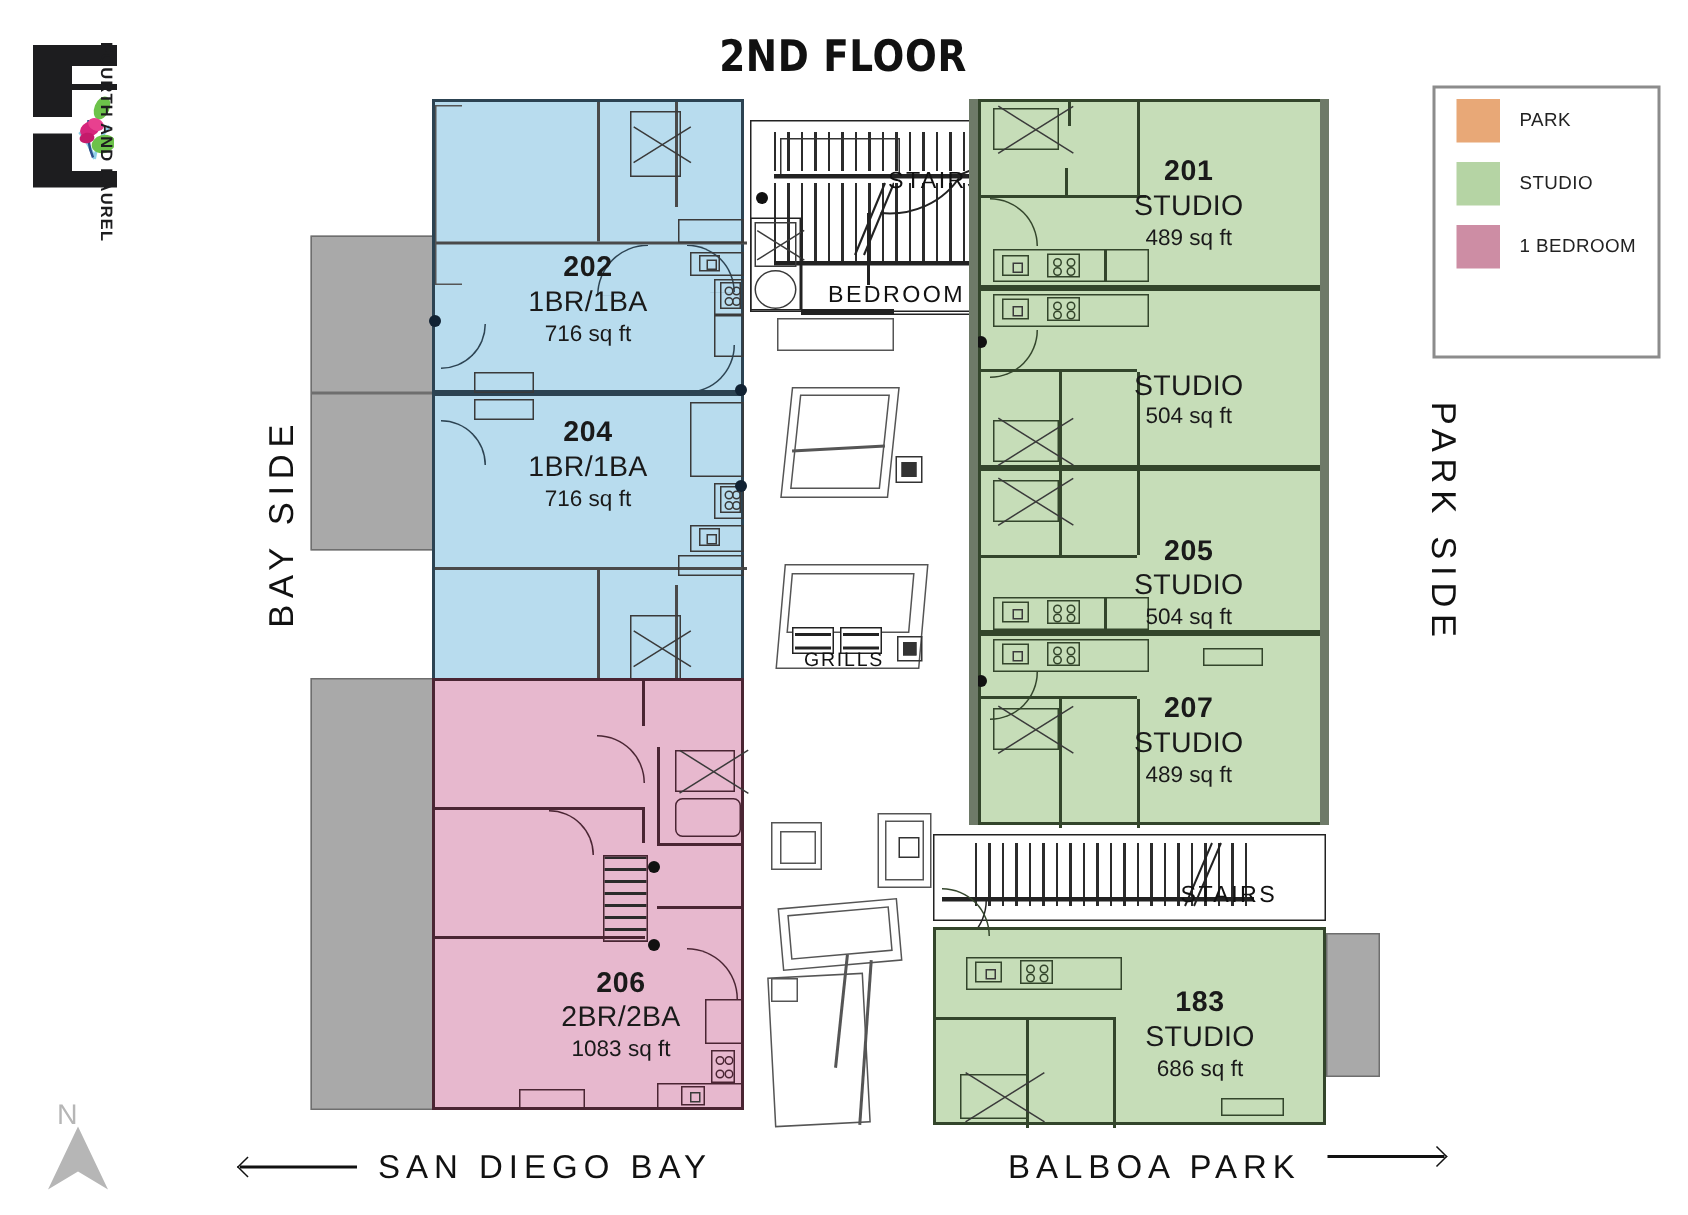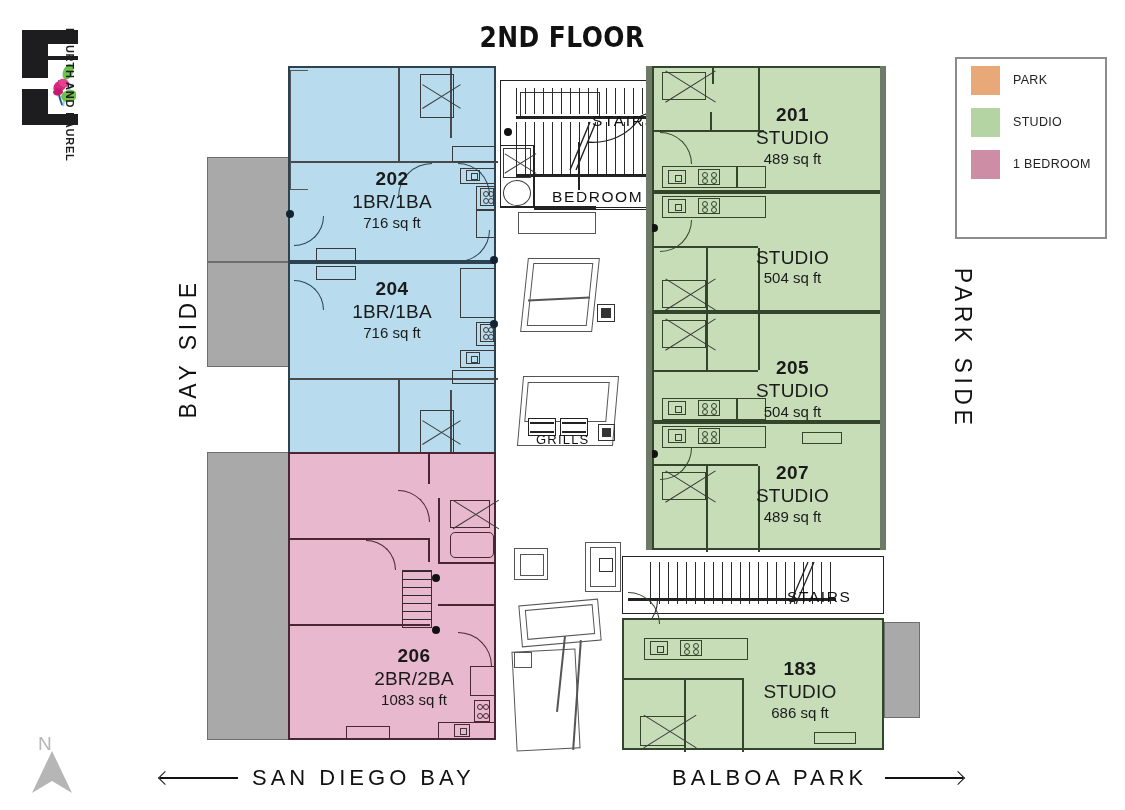--- a/index.html
+++ b/index.html
@@ -36,21 +36,21 @@
   
   #bay-side{left:88px;top:335px;width:200px;
       transform:rotate(-90deg);transform-origin:center center;
       text-align:center;font-size:23px;letter-spacing:4.5px;color:#111;}
   #park-side{left:862px;top:335px;width:200px;
       transform:rotate(90deg);transform-origin:center center;
       text-align:center;font-size:23px;letter-spacing:4.5px;color:#111;}
 
   
   #bay-bottom{left:160px;top:765px;display:flex;align-items:center;gap:14px;}
-  #park-bottom{left:672px;top:765px;display:flex;align-items:center;gap:18px;}
+  #park-bottom{left:672px;top:765px;display:flex;align-items:flex-start;gap:18px;}
   .dirlabel{font-size:22px;letter-spacing:4px;color:#111;white-space:nowrap;}
   .arrow-l,.arrow-r{width:78px;height:12px;position:relative;}
   .arrow-l:before,.arrow-r:before{content:"";position:absolute;top:5px;left:0;width:78px;height:1.6px;background:#111;}
   .arrow-l:after{content:"";position:absolute;left:0;top:1px;width:9px;height:9px;border-left:1.6px solid #111;border-bottom:1.6px solid #111;transform:rotate(45deg);}
   .arrow-r:after{content:"";position:absolute;right:0;top:1px;width:9px;height:9px;border-right:1.6px solid #111;border-top:1.6px solid #111;transform:rotate(45deg);}
 
   
   #north{left:30px;top:735px;width:48px;height:62px;}
   #north .n-letter{position:absolute;left:8px;top:-2px;font-size:19px;color:#b6b6b6;font-weight:400;}
   #north svg{position:absolute;left:0;top:14px;}

